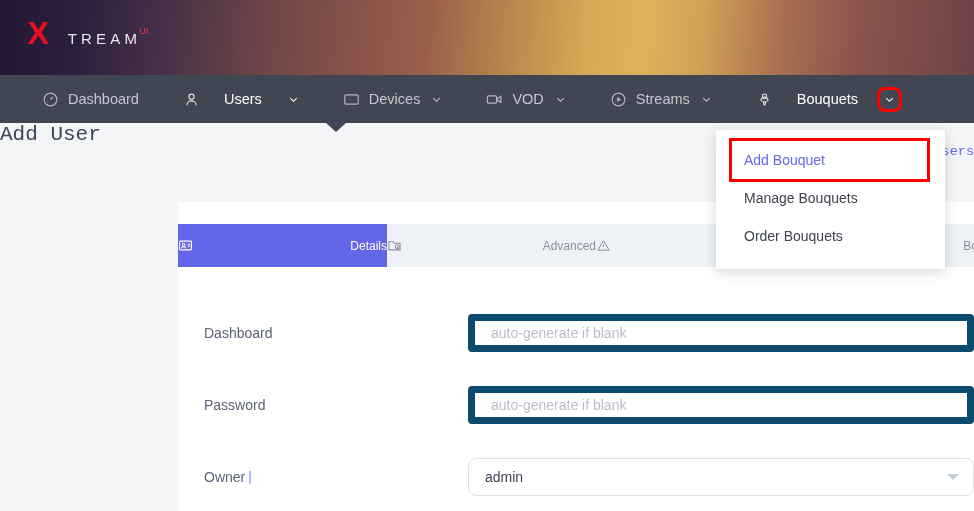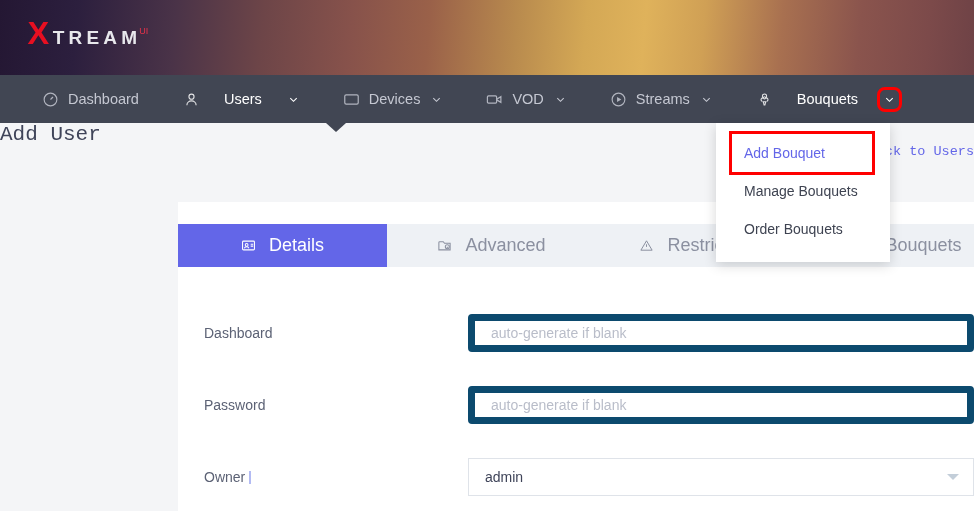--- a/index.html
+++ b/index.html
@@ -40,25 +40,25 @@
     color: #e70f21;
     font-size: 31px;
     font-weight: bold;
     font-family: "Liberation Sans", sans-serif;
     line-height: 1;
     letter-spacing: 0px;
     transform: scaleX(1.05);
   }
   .logo-rest {
     color: #e8e8ec;
-    font-size: 19px;
+    font-size: 15px;
     letter-spacing: 4.2px;
-    font-weight: 700;
+    font-weight: 400;
     line-height: 1;
-    margin-left: 4px;
+    margin-left: 19px;
   }
   .logo-sup {
     color: #e7324a;
     font-size: 9px;
     line-height: 1;
     position: relative;
     top: -10px;
     left: -2px;
     letter-spacing: 0;
   }
@@ -119,22 +119,22 @@
     border-left: 10px solid transparent;
     border-right: 10px solid transparent;
     border-top: 9px solid #414653;
     z-index: 31;
   }
 
   
   .dropdown {
     position: absolute;
     left: 716px;
-    top: 123px;
-    width: 174px;
+    top: 130px;
+    width: 229px;
     background: #ffffff;
     box-shadow: 0 3px 12px rgba(0,0,0,.16);
     padding: 11px 0 14px 0;
     z-index: 40;
   }
   .dd-item {
     font-size: 14px;
     color: #3e4351;
     padding: 11px 28px;
     cursor: pointer;
@@ -188,23 +188,23 @@
 
   .tabs {
     display: flex;
     height: 43px;
     background: #eef1f5;
   }
   .tab {
     flex: 1 1 0;
     display: flex;
     align-items: center;
-    justify-content: center;
+    justify-content: space-between;
     gap: 13px;
-    font-size: 18px;
+    font-size: 12px;
     color: #8b90a0;
     cursor: pointer;
     background: #eef1f5;
     white-space: nowrap;
   }
   .tab.active {
     background: #6366e8;
     color: #ffffff;
   }
   .tab .tab-ico { display: inline-flex; align-items: center; }
@@ -247,21 +247,21 @@
     padding: 0 16px;
     font-family: "Liberation Sans", sans-serif;
     outline: none;
   }
   .finput::placeholder { color: #b9bdc9; }
   .fselect {
     position: relative;
     width: 100%;
     height: 38px;
     border: 1px solid #dfe3e9;
-    border-radius: 0;
+    border-radius: 8px;
     background: #ffffff;
     display: flex;
     align-items: center;
     padding: 0 16px;
     font-size: 14px;
     color: #3f4459;
     cursor: pointer;
   }
   .fselect .sel-arrow {
     position: absolute;

